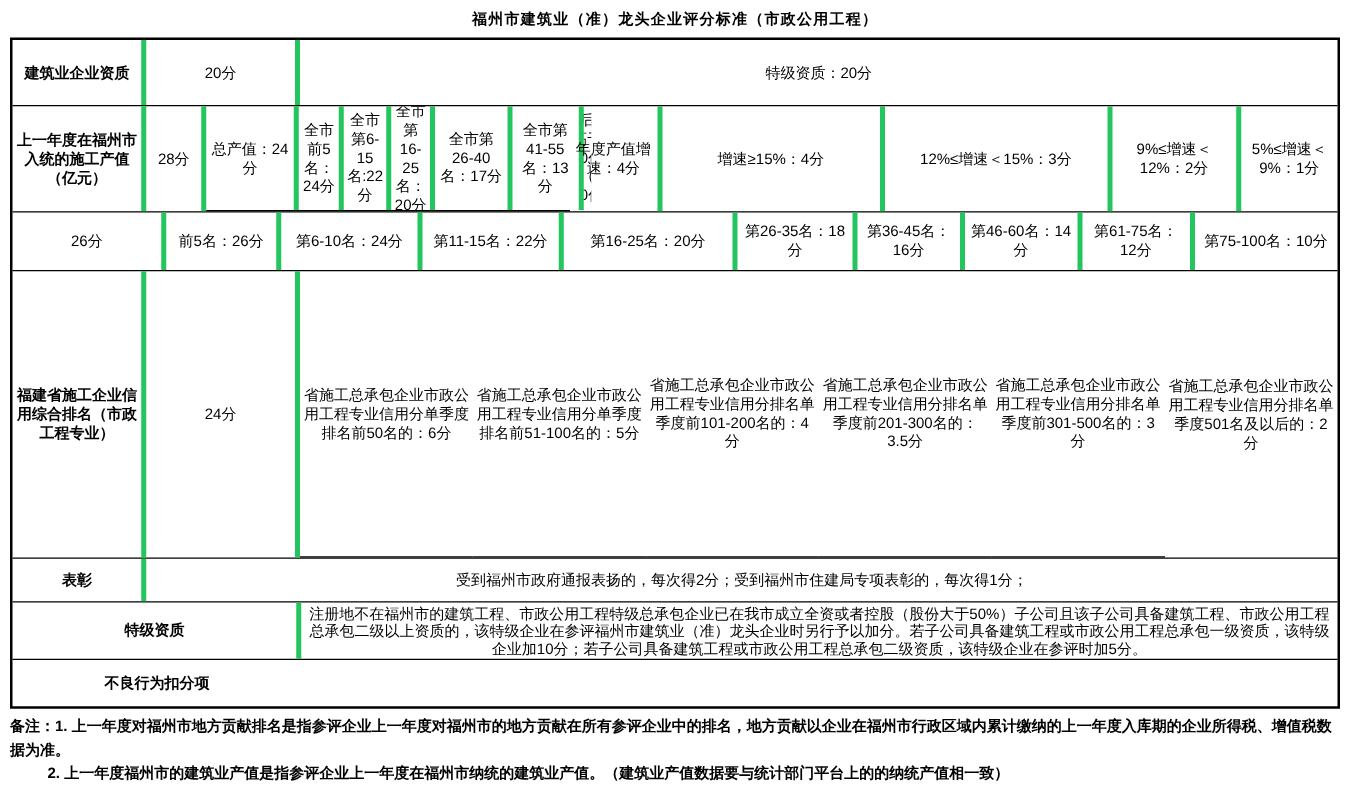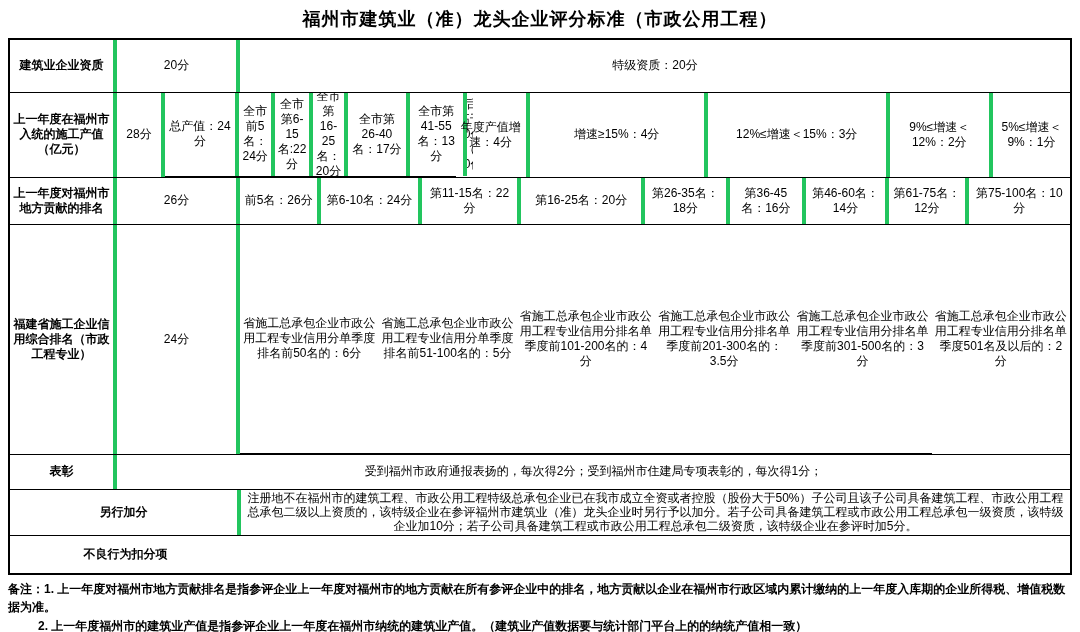--- a/index.html
+++ b/index.html
@@ -4,21 +4,21 @@
 <style>
   * { box-sizing: border-box; }
   html, body { margin: 0; padding: 0; }
   body {
     width: 1080px; height: 632px; background: #ffffff; color: #000;
     font-family: "Liberation Sans", "DejaVu Sans", sans-serif;
     font-size: 12px; line-height: 1.25;
   }
   .page { padding: 6px 8px 0 8px; }
   .title {
-    text-align: center; font-weight: bold; font-size: 18px;
+    text-align: center; font-weight: bold; font-size: 12px;
     padding: 2px 0 7px 0; letter-spacing: 1px;
   }
   .tbl { width: 1064px; border: 2px solid #000; }
   .trow { display: flex; border-bottom: 1px solid #000; }
   .trow:last-child { border-bottom: none; }
   .c {
     border-right: 4px solid #22c55e;
     display: flex; align-items: center; justify-content: center;
     text-align: center; padding: 1px 3px; overflow: hidden;
   }
@@ -87,21 +87,20 @@
           <div class="c col-sublabel">年度产值增速：4分</div>
           <div class="c b2-0">增速≥15%：4分</div>
           <div class="c b2-1">12%≤增速＜15%：3分</div>
           <div class="c b2-2">9%≤增速＜12%：2分</div>
           <div class="c fill">5%≤增速＜9%：1分</div>
         </div>
       </div>
     </div>
 
     <div class="trow row-c">
-      <div class="c col-label lbl">上一年度对福州市地方贡献的排名</div>
       <div class="c col-points">26分</div>
       <div class="content">
         <div class="subrow">
           <div class="c c-0">前5名：26分</div>
           <div class="c c-1">第6-10名：24分</div>
           <div class="c c-2">第11-15名：22分</div>
           <div class="c c-3">第16-25名：20分</div>
           <div class="c c-4">第26-35名：18分</div>
           <div class="c c-5">第36-45名：16分</div>
           <div class="c c-6">第46-60名：14分</div>
@@ -135,21 +134,21 @@
         </div>
       </div>
     </div>
 
     <div class="trow row-e">
       <div class="c col-label lbl">表彰</div>
       <div class="c fill">受到福州市政府通报表扬的，每次得2分；受到福州市住建局专项表彰的，每次得1分；</div>
     </div>
 
     <div class="trow row-f">
-      <div class="c col-label-wide lbl">另行加分</div>
+      <div class="c col-label-wide lbl">特级资质</div>
       <div class="c fill cell-extra">注册地不在福州市的建筑工程、市政公用工程特级总承包企业已在我市成立全资或者控股（股份大于50%）子公司且该子公司具备建筑工程、市政公用工程总承包二级以上资质的，该特级企业在参评福州市建筑业（准）龙头企业时另行予以加分。若子公司具备建筑工程或市政公用工程总承包一级资质，该特级企业加10分；若子公司具备建筑工程或市政公用工程总承包二级资质，该特级企业在参评时加5分。</div>
     </div>
 
     <div class="trow row-g">
       <div class="c col-label-wide lbl">不良行为扣分项</div>
     </div>
 
   </div>
 
   <div class="notes">

